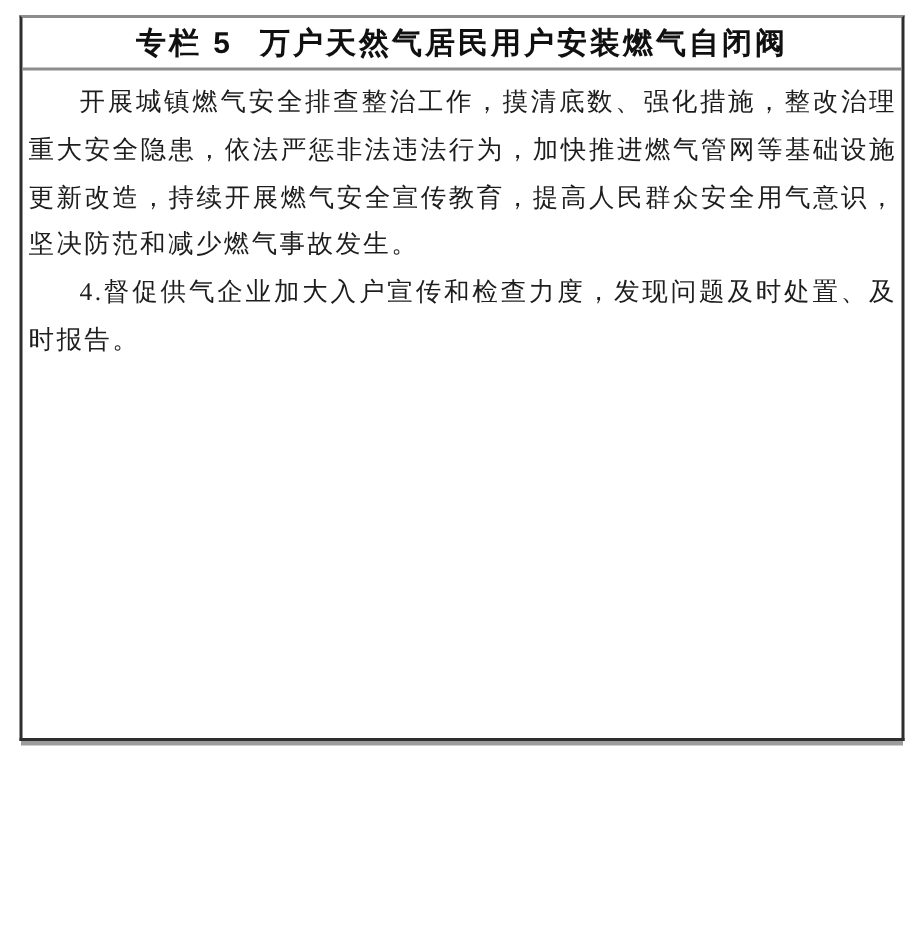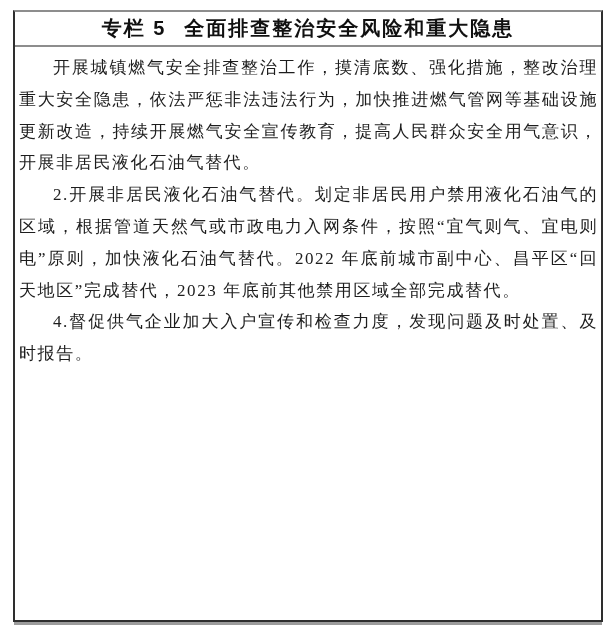--- a/index.html
+++ b/index.html
@@ -12,21 +12,21 @@
     width: 615px;
     height: 634px;
     background: #ffffff;
     overflow: hidden;
   }
   .panel {
     position: absolute;
     left: 13px;
     top: 10px;
     width: 590px;
-    height: 612px;
+    height: 484px;
     box-sizing: border-box;
     border: 2px solid #2e2e2e;
     border-top-color: #8d8d8d;
     box-shadow: 0 4px 0 -1px #9c9c9c;
     background: #ffffff;
   }
   .panel-header {
     box-sizing: border-box;
     height: 35px;
     border-bottom: 2px solid #8d8d8d;
@@ -56,21 +56,20 @@
     text-indent: 2em;
   }
 </style>
 </head>
 <body>
 
 <div class="page">
   <div class="panel">
     <div class="panel-header">
       <span>专栏 5</span>
-      <span>全面排查整治安全风险和重大隐患</span>
+      <span>万户天然气居民用户安装燃气自闭阀</span>
     </div>
     <div class="panel-body">
-      <p>开展城镇燃气安全排查整治工作，摸清底数、强化措施，整改治理重大安全隐患，依法严惩非法违法行为，加快推进燃气管网等基础设施更新改造，持续开展燃气安全宣传教育，提高人民群众安全用气意识，开展非居民液化石油气替代。</p>
-      <p>2.开展非居民液化石油气替代。划定非居民用户禁用液化石油气的区域，根据管道天然气或市政电力入网条件，按照“宜气则气、宜电则电”原则，加快液化石油气替代。2022 年底前城市副中心、昌平区“回天地区”完成替代，2023 年底前其他禁用区域全部完成替代。</p>
+      <p>开展城镇燃气安全排查整治工作，摸清底数、强化措施，整改治理重大安全隐患，依法严惩非法违法行为，加快推进燃气管网等基础设施更新改造，持续开展燃气安全宣传教育，提高人民群众安全用气意识，坚决防范和减少燃气事故发生。</p>
       <p>4.督促供气企业加大入户宣传和检查力度，发现问题及时处置、及时报告。</p>
     </div>
   </div>
 </div>
 
 </body></html>

